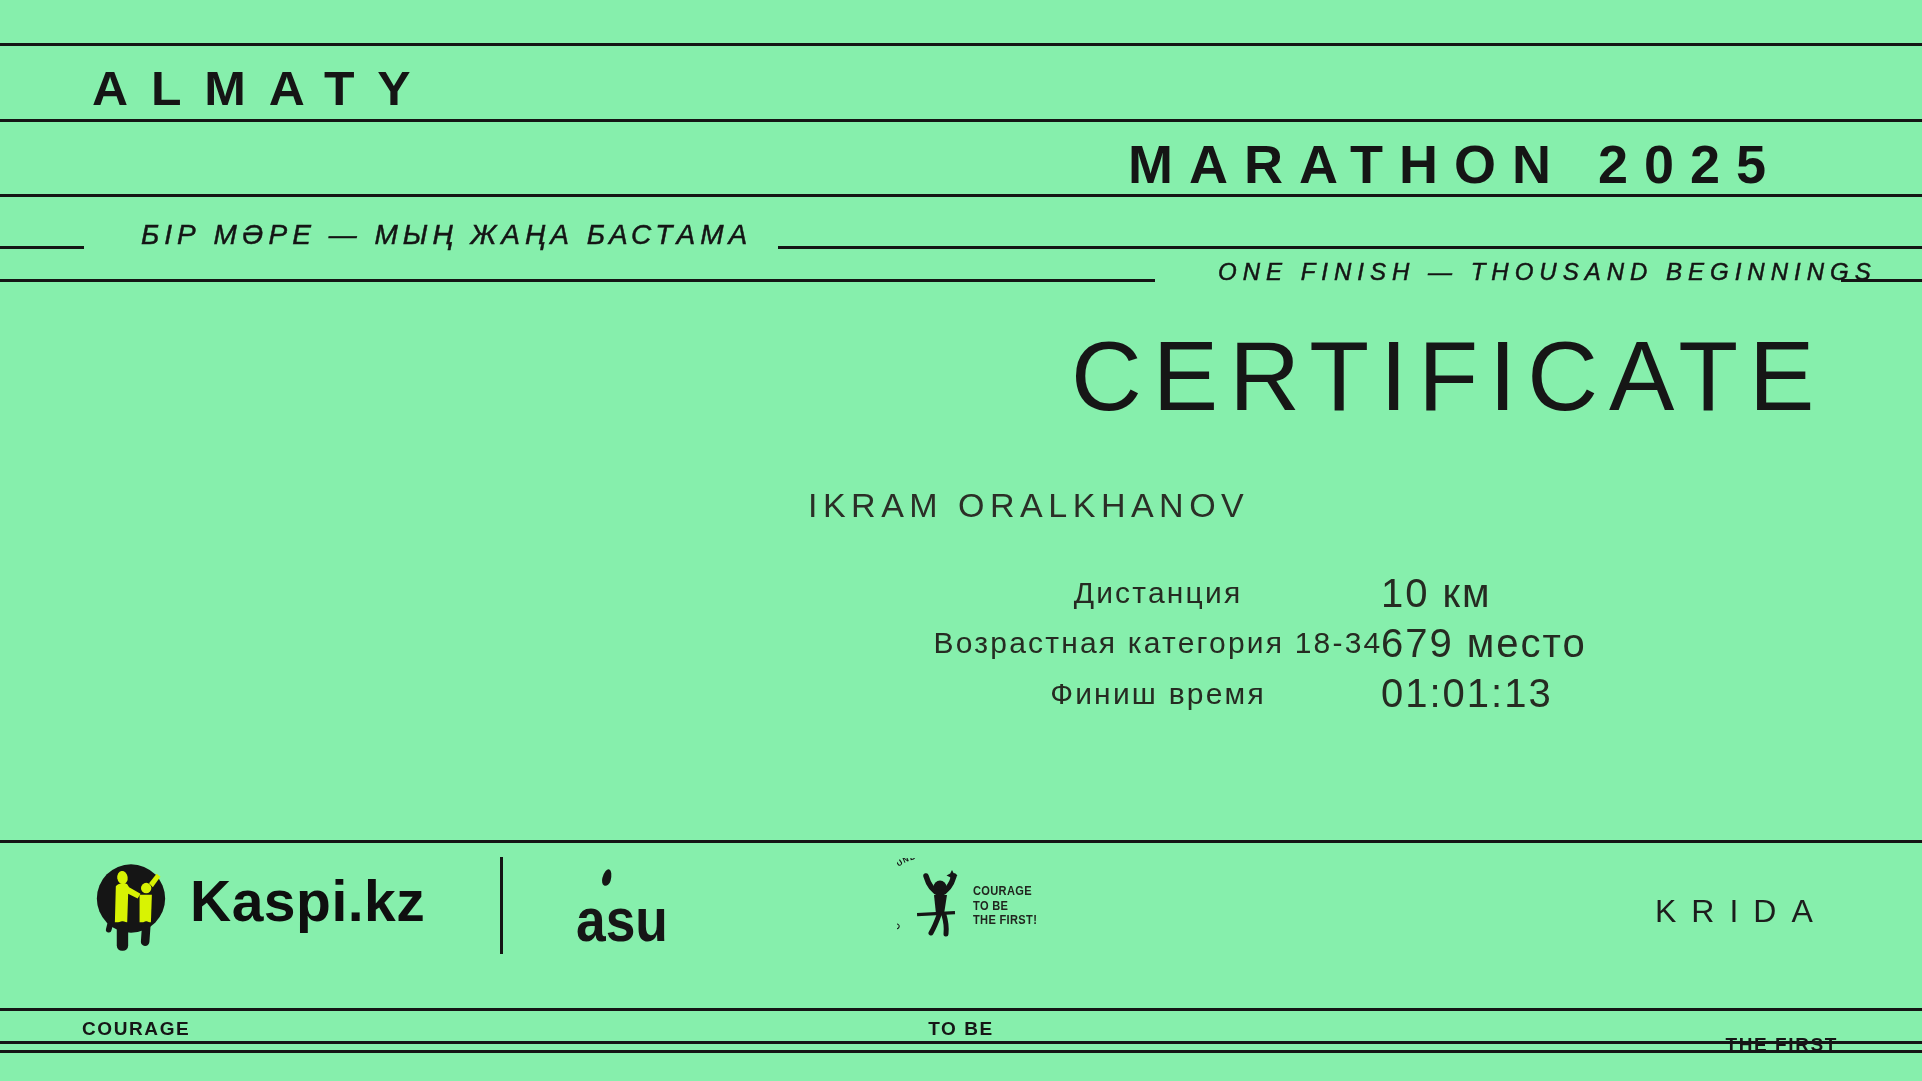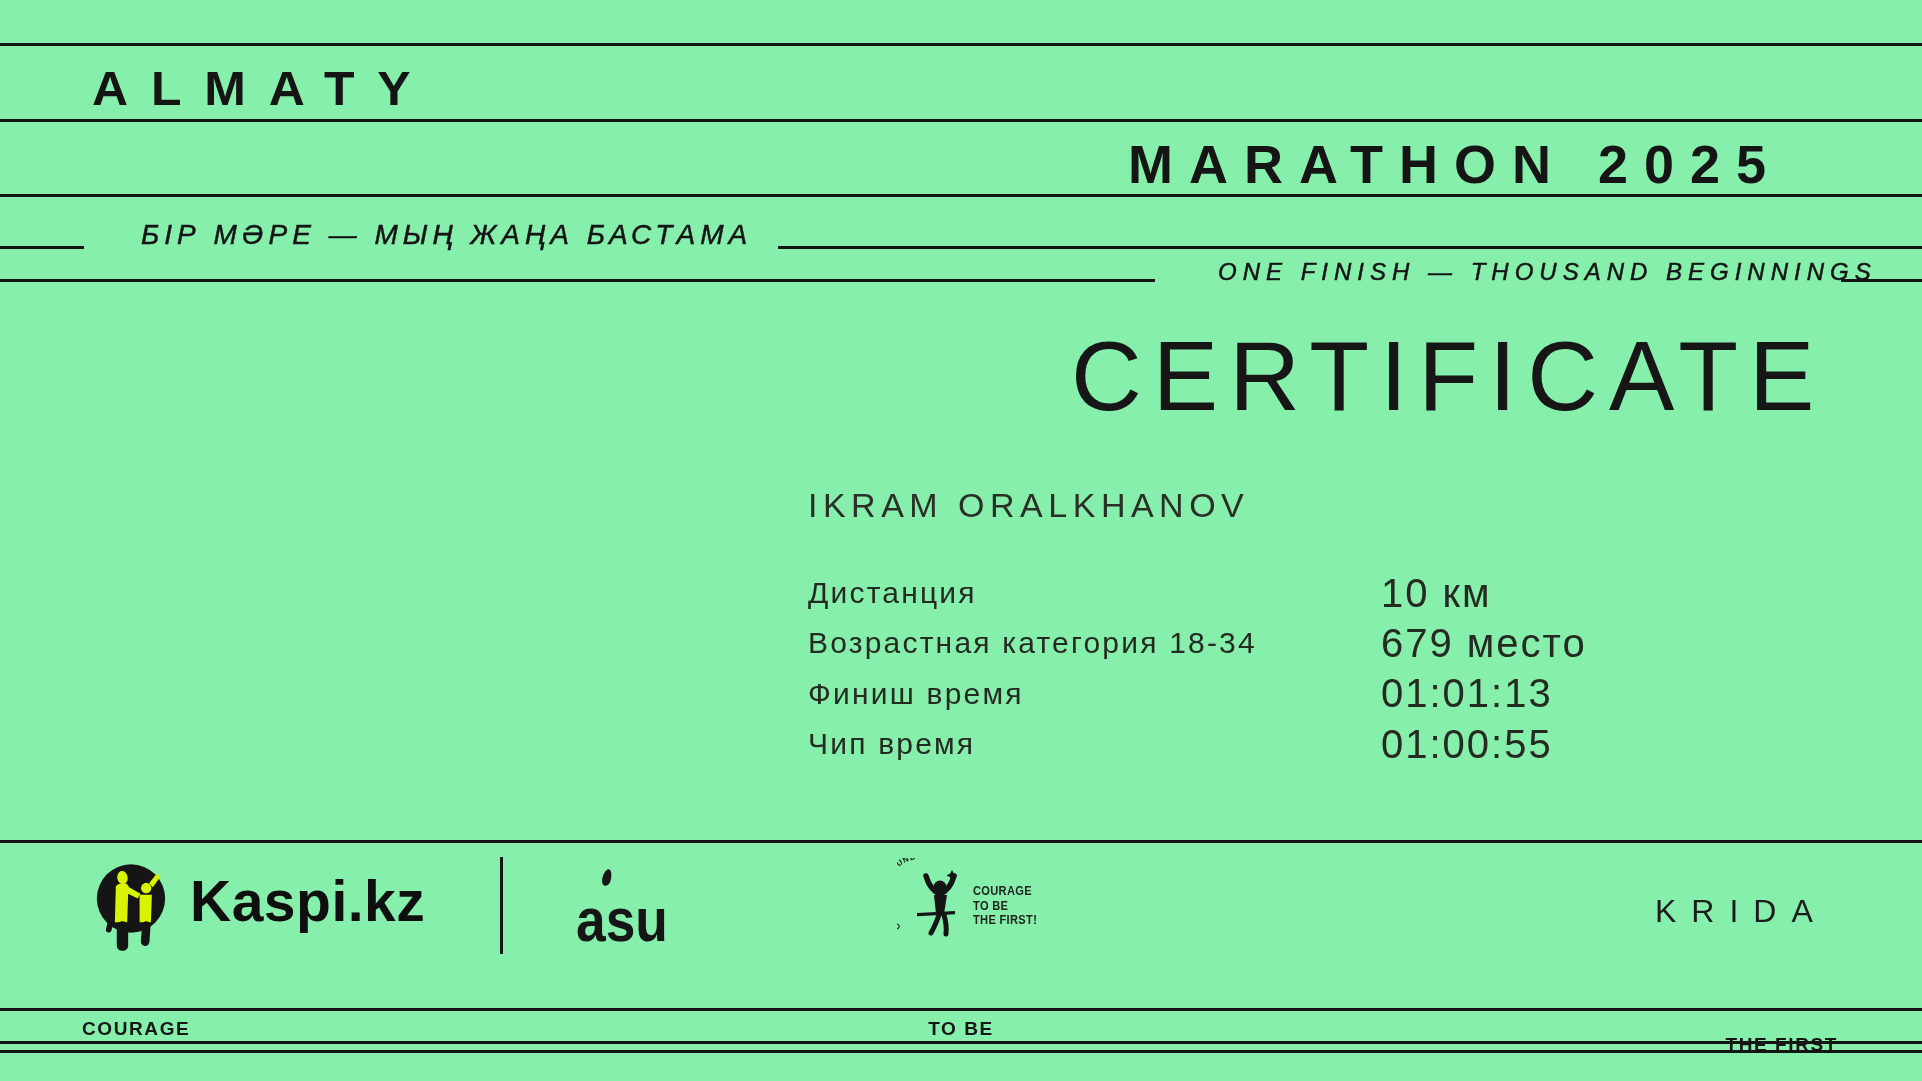--- a/index.html
+++ b/index.html
@@ -17,21 +17,21 @@
   .slogan-kk{left:141px;top:219px;font-size:28px;letter-spacing:5px;}
   .slogan-en{left:1174px;top:258px;font-size:24px;letter-spacing:6px;margin-left:44px;}
 
   .heading{position:absolute;left:1071px;top:327px;font-size:98px;font-weight:400;letter-spacing:11px;
            line-height:1;white-space:nowrap;color:#161616;}
 
   .name{position:absolute;left:808px;top:486px;font-size:34px;font-weight:400;letter-spacing:5.5px;
         color:#2b2f27;white-space:nowrap;}
 
   .results{position:absolute;left:808px;top:568px;width:700px;color:#262b22;}
-  .results .row{position:relative;height:50.3px;display:flex;align-items:center;}
+  .results .row{position:relative;height:50.3px;display:flex;align-items:center;justify-content:center;}
   .results .label{font-size:30px;letter-spacing:2.2px;white-space:nowrap;}
   .results .value{position:absolute;left:573px;font-size:40px;letter-spacing:2px;white-space:nowrap;}
 
   .sponsor-band{position:absolute;left:0;top:840px;width:1586px;height:170px;}
 
   .kaspi{position:absolute;left:94px;top:20px;display:flex;align-items:center;}
   .kaspi-text{font-size:57px;font-weight:700;letter-spacing:.5px;color:#0f0f0f;margin-left:22px;
               padding-bottom:14px;}
   .asu{position:absolute;left:576px;top:44px;font-size:62px;font-weight:700;letter-spacing:0;
        transform:scaleX(.86);transform-origin:left top;color:#161616;}
@@ -83,24 +83,20 @@
       <span class="value">10 км</span>
     </div>
     <div class="row">
       <span class="label">Возрастная категория 18-34</span>
       <span class="value">679 место</span>
     </div>
     <div class="row">
       <span class="label">Финиш время</span>
       <span class="value">01:01:13</span>
     </div>
-    <div class="row">
-      <span class="label">Чип время</span>
-      <span class="value">01:00:55</span>
-    </div>
   </div>
 
   <div class="hline" style="top:840px"></div>
   <div class="sponsor-band">
 
     <div class="kaspi">
       <svg width="74" height="96" viewBox="0 0 78 96">
         <circle cx="39" cy="38" r="36" fill="#151515"></circle>
         <ellipse cx="30" cy="16" rx="5.5" ry="7" fill="#d8f303" transform="rotate(-8 30 16)"></ellipse>
         <path fill="#d8f303" d="M23 25c2-3 9-4 12-2l2 3 12 7-3 5-10-5-1 30H22Z"></path>

